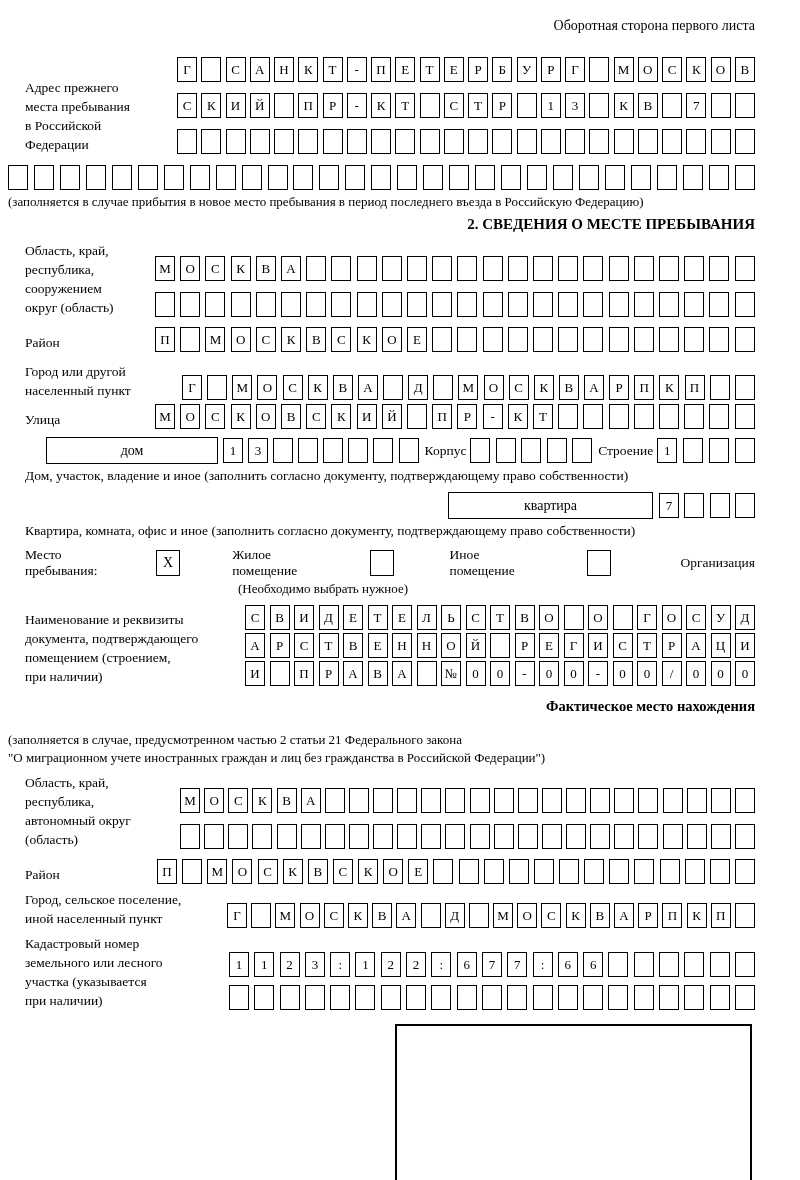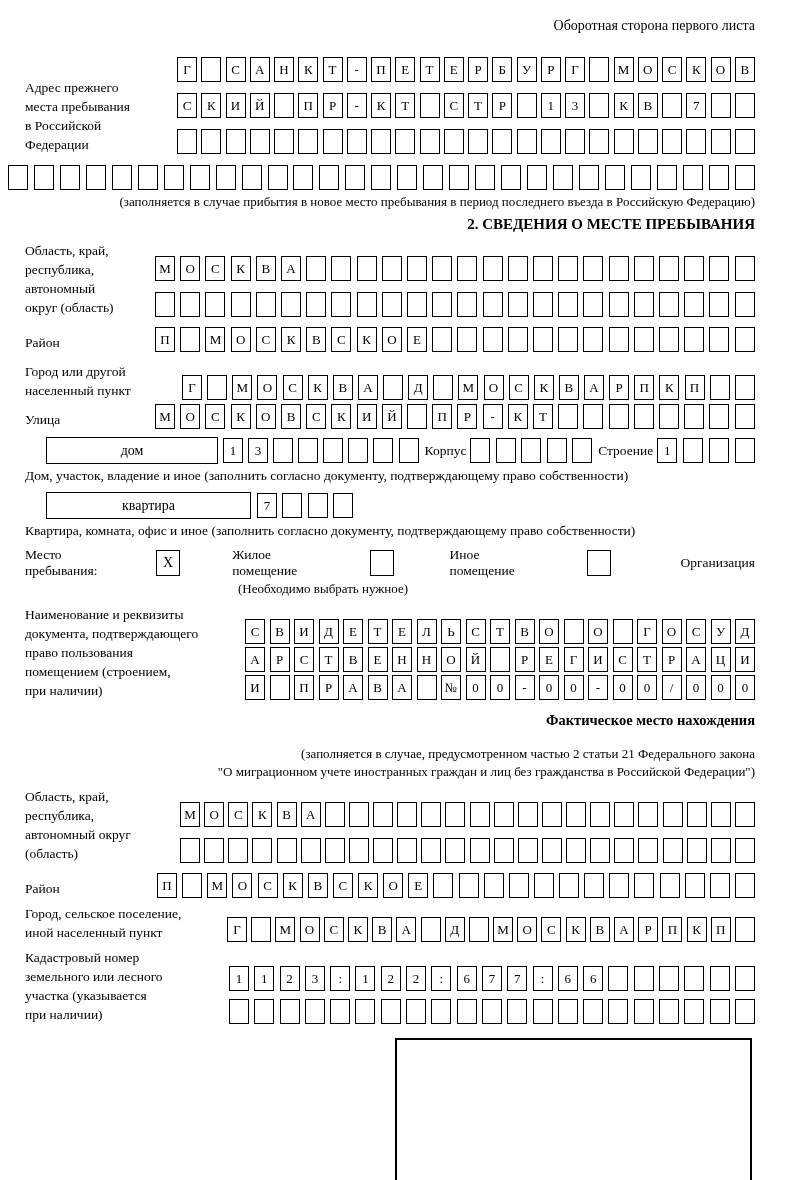--- a/index.html
+++ b/index.html
@@ -10,34 +10,34 @@
   .row{display:flex;align-items:flex-end;}
   .lbl{font-size:13.5px;line-height:19px;padding-left:17px;box-sizing:border-box;flex-shrink:0;}
   .grid{display:flex;justify-content:space-between;}
   .cell{width:20px;height:25px;border:1.6px solid #000;box-sizing:border-box;
         display:flex;align-items:center;justify-content:center;font-size:13px;flex-shrink:0;}
   .grid-row + .grid-row{margin-top:11px;}
   .w169{width:169px}.w147{width:147px}.w172{width:172px}.w149{width:149px}
   .w219{width:219px}.w221{width:221px}.w237{width:237px}
   .g578{width:578px}.g747{width:747px}.g600{width:600px}.g573{width:573px;margin-left:27px}
   .g510{width:510px}.g598{width:598px}.g528{width:528px}.g526{width:526px}
-  .note{font-size:13px;text-align:right;margin-top:4px;}
+  .note{font-size:13px;text-align:left;margin-top:4px;}
   .h-bold{font-weight:bold;font-size:15px;text-align:right;}
   .widebox{border:1.6px solid #000;height:27px;box-sizing:border-box;
            display:flex;align-items:center;justify-content:center;font-size:14px;flex-shrink:0;}
   .chk{width:24px;height:26px;border:1.6px solid #000;box-sizing:border-box;
        display:inline-flex;align-items:center;justify-content:center;font-size:14px;flex-shrink:0;}
   .stay{display:flex;align-items:center;margin-top:8px;padding-left:17px;gap:42px;}
   .mt4{margin-top:4px}.mt6{margin-top:6px}.mt8{margin-top:8px}.mt10{margin-top:10px}
   .mt11{margin-top:11px}.mt12{margin-top:12px}.mt23{margin-top:23px}
   .docgrid .grid + .grid{margin-top:3px;}
   .cadgrid .grid + .grid{margin-top:8px;}
   .stampbox{margin-left:387px;width:357px;height:175px;border:2px solid #000;box-sizing:border-box;margin-top:14px;}
   .leftpad{padding-left:17px;font-size:13.5px;}
-  .inml{margin-left:38px;}
+  .inml{margin-left:38px;justify-content:flex-end;}
 </style>
 </head>
 <body>
 
 <div class="page">
 
   <div class="hdr">Оборотная сторона первого листа</div>
 
   <div class="row mt23">
     <div class="lbl w169">
@@ -159,21 +159,21 @@
       <div class="cell"></div>
     </div>
   <div class="note">(заполняется в случае прибытия в новое место пребывания в период последнего въезда в Российскую Федерацию)</div>
 
   <div class="h-bold mt6">2. СВЕДЕНИЯ О МЕСТЕ ПРЕБЫВАНИЯ</div>
 
   <div class="row mt8">
     <div class="lbl w147">
         <div>Область, край,</div>
         <div>республика,</div>
-        <div>автономный</div>
+        <div>сооружением</div>
         <div>округ (область)</div>
       </div>
     <div>
       <div class="grid g600 grid-row">
           <div class="cell">М</div>
           <div class="cell">О</div>
           <div class="cell">С</div>
           <div class="cell">К</div>
           <div class="cell">В</div>
           <div class="cell">А</div>
@@ -366,21 +366,20 @@
     <span style="margin-left:14px">Иное помещение</span>
     <span class="chk" style="margin-left:24px"></span>
     <span style="margin-left:28px">Организация</span>
   </div>
   <div style="margin-left:130px;width:370px;text-align:center;font-size:13px;margin-top:2px">(Необходимо выбрать нужное)</div>
 
   <div class="row mt8">
     <div class="lbl w237">
         <div>Наименование и реквизиты</div>
         <div>документа, подтверждающего</div>
-        <div>право пользования</div>
         <div>помещением (строением,</div>
         <div>при наличии)</div>
       </div>
     <div class="docgrid">
       <div class="grid g510">
           <div class="cell">С</div>
           <div class="cell">В</div>
           <div class="cell">И</div>
           <div class="cell">Д</div>
           <div class="cell">Е</div>

